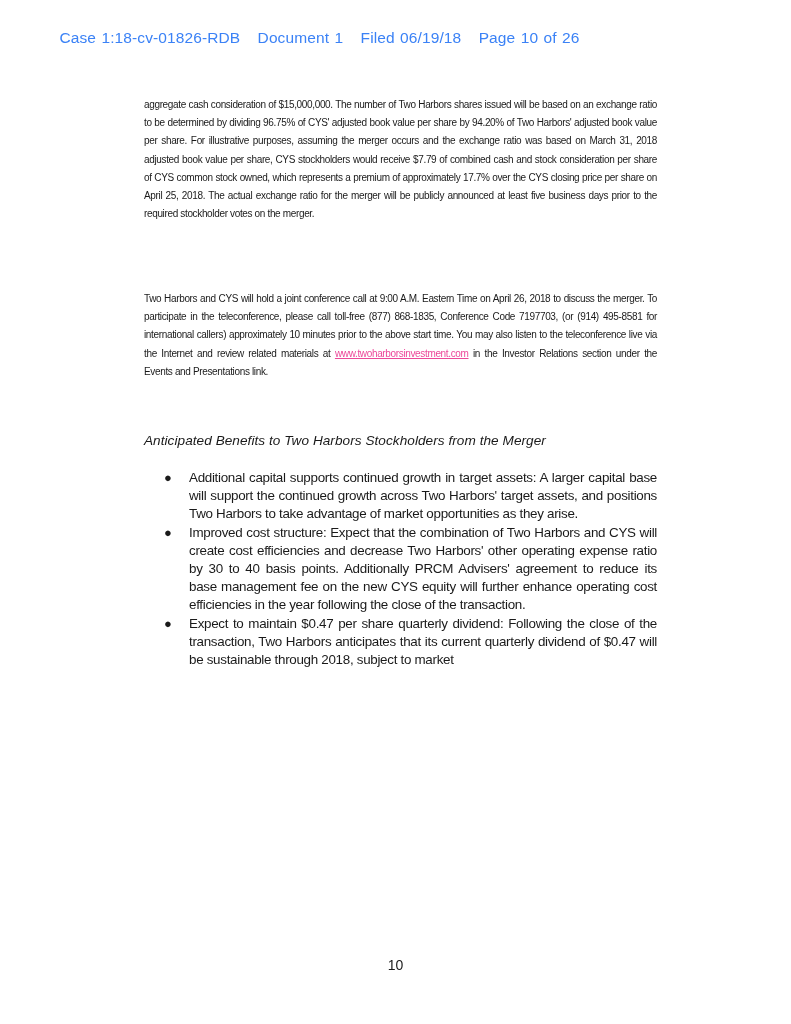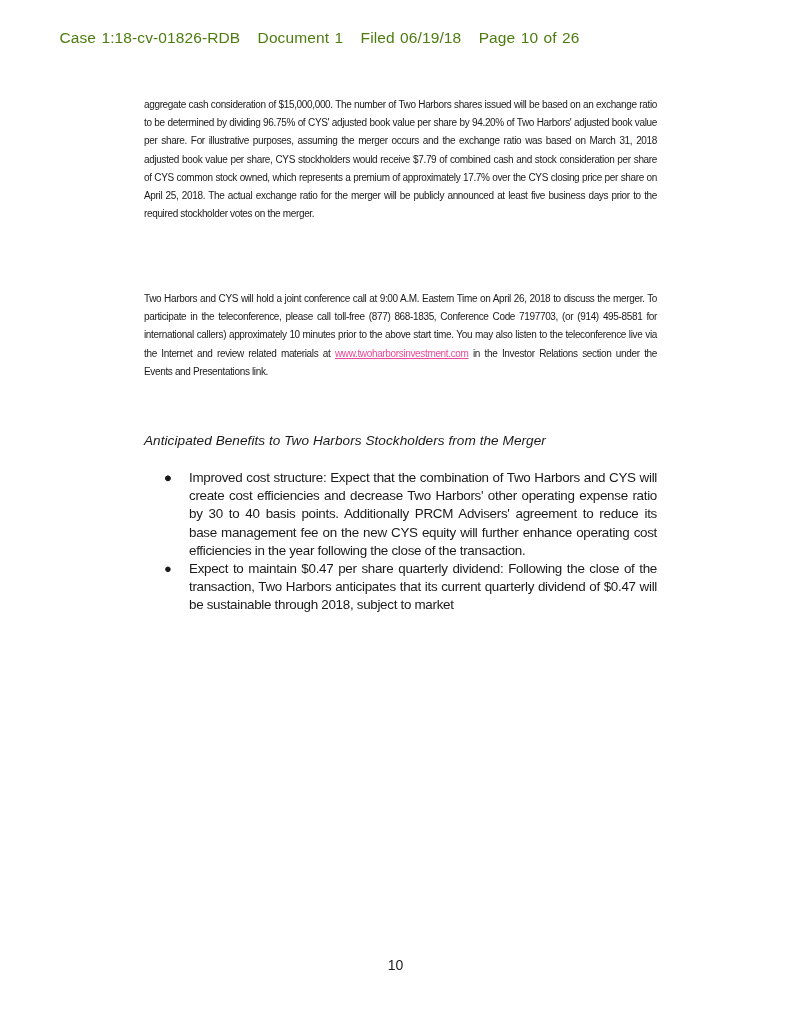--- a/index.html
+++ b/index.html
@@ -16,21 +16,21 @@
       color: #1a1a1a;
     }
     .case-header {
       position: absolute;
       top: 29px;
       left: 0;
       width: 639px;
       text-align: center;
       font-size: 15.5px;
       letter-spacing: 0.1px;
-      color: #4d7c0f;
+      color: #3b82f6;
       word-spacing: 1px;
     }
     .case-header span { margin: 0 6px; }
     .body-text {
       position: absolute;
       left: 144px;
       width: 513px;
       font-size: 10px;
       line-height: 18.2px;
       text-align: justify;
@@ -95,20 +95,21 @@
 
 <p class="body-text" id="para1" style="margin:0;">aggregate cash consideration of $15,000,000. The number of Two Harbors shares issued will be based on an exchange ratio to be determined by dividing 96.75% of CYS' adjusted book value per share by 94.20% of Two Harbors' adjusted book value per share. For illustrative purposes, assuming the merger occurs and the exchange ratio was based on March 31, 2018 adjusted book value per share, CYS stockholders would receive $7.79 of combined cash and stock consideration per share of CYS common stock owned, which represents a premium of approximately 17.7% over the CYS closing price per share on April 25, 2018. The actual exchange ratio for the merger will be publicly announced at least five business days prior to the required stockholder votes on the merger.</p>
 
 <p class="body-text" id="para2" style="margin:0;"><span>Two Harbors and CYS will hold a joint conference call at 9:00 A.M. Eastern Time on April 26, 2018 to discuss the merger. To participate in the teleconference, please call toll-free (877) 868-1835, Conference Code 7197703, (or (914) 495-8581 for international callers) approximately 10 minutes prior to the above start time. You may also listen to the teleconference live via the Internet and review related materials at </span><a class="link">www.twoharborsinvestment.com</a><span> in the Investor Relations section under the Events and Presentations link.</span></p>
 
 <div class="section-heading">Anticipated Benefits to Two Harbors Stockholders from the Merger</div>
 
 <ul class="bullets">
   <li class="bullet-item">
     <span class="bullet-dot">●</span>
+    <span>Additional capital supports continued growth in target assets: A larger capital base will support the continued growth across Two Harbors' target assets, and positions Two Harbors to take advantage of market opportunities as they arise.</span>
   </li>
   <li class="bullet-item">
     <span class="bullet-dot">●</span>
     <span>Improved cost structure: Expect that the combination of Two Harbors and CYS will create cost efficiencies and decrease Two Harbors' other operating expense ratio by 30 to 40 basis points. Additionally PRCM Advisers' agreement to reduce its base management fee on the new CYS equity will further enhance operating cost efficiencies in the year following the close of the transaction.</span>
   </li>
   <li class="bullet-item">
     <span class="bullet-dot">●</span>
     <span>Expect to maintain $0.47 per share quarterly dividend: Following the close of the transaction, Two Harbors anticipates that its current quarterly dividend of $0.47 will be sustainable through 2018, subject to market</span>
   </li>
 </ul>

